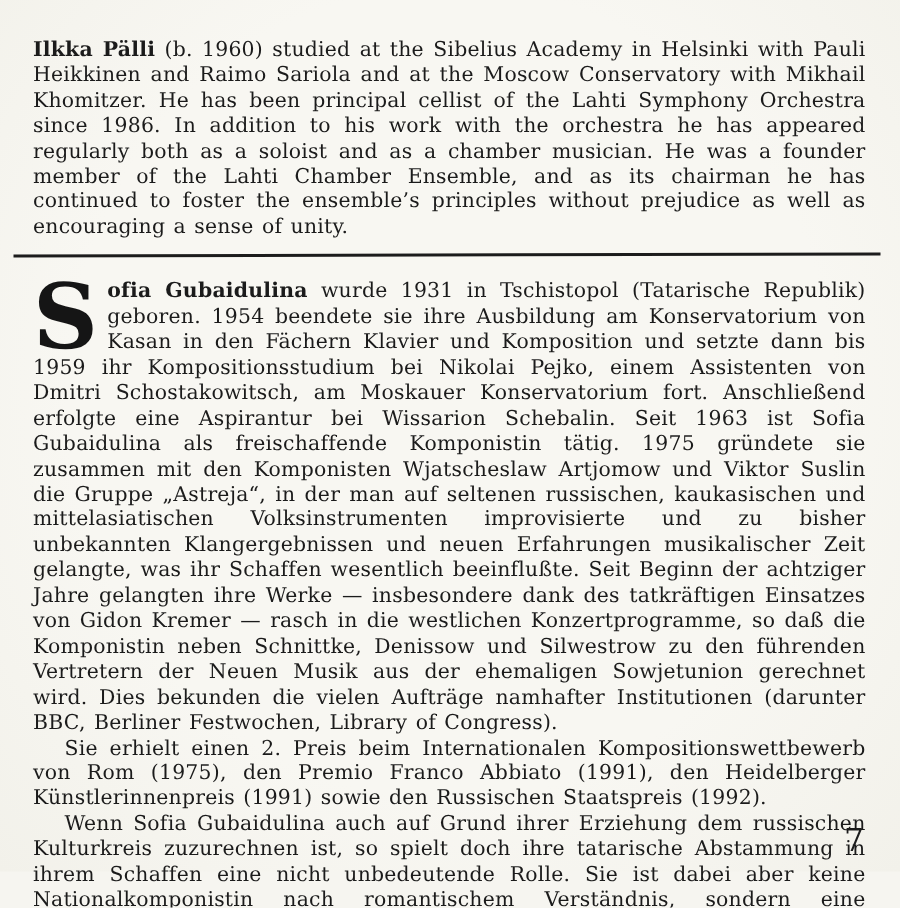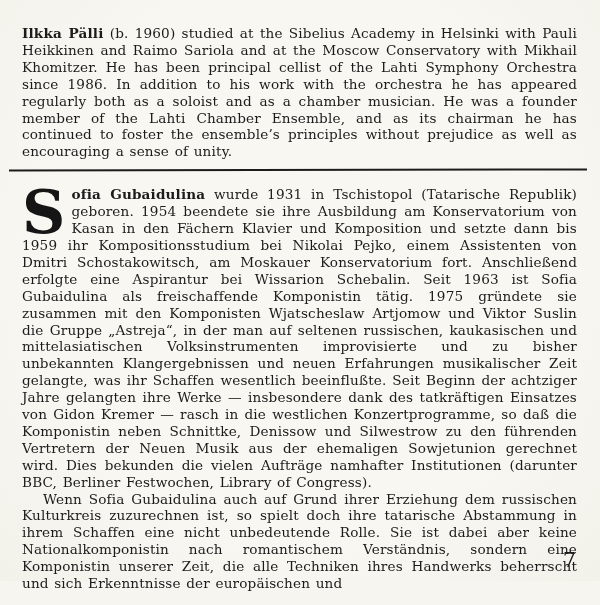--- a/index.html
+++ b/index.html
@@ -75,18 +75,19 @@
   <p class="bio">
     <span class="bold-lead">Ilkka Pälli</span><span> (b. 1960) studied at the Sibelius Academy in Helsinki with Pauli Heikkinen and Raimo Sariola and at the Moscow Conservatory with Mikhail Khomitzer. He has been principal cellist of the Lahti Symphony Orchestra since 1986. In addition to his work with the orchestra he has appeared regularly both as a soloist and as a chamber musician. He was a founder member of the Lahti Chamber Ensemble, and as its chairman he has continued to foster the ensemble’s principles without prejudice as well as encouraging a sense of unity.</span>
   </p>
 
   <div class="section-rule"></div>
 
   <p class="bio">
     <span class="drop-cap">S</span><span class="bold-lead">ofia Gubaidulina</span><span> wurde 1931 in Tschistopol (Tatarische Republik) geboren. 1954 beendete sie ihre Ausbildung am Konservatorium von Kasan in den Fächern Klavier und Komposition und setzte dann bis 1959 ihr Kompositionsstudium bei Nikolai Pejko, einem Assistenten von Dmitri Schostakowitsch, am Moskauer Konservatorium fort. Anschließend erfolgte eine Aspirantur bei Wissarion Schebalin. Seit 1963 ist Sofia Gubaidulina als freischaffende Komponistin tätig. 1975 gründete sie zusammen mit den Komponisten Wjatscheslaw Artjomow und Viktor Suslin die Gruppe „Astreja“, in der man auf seltenen russischen, kaukasischen und mittelasiatischen Volksinstrumenten improvisierte und zu bisher unbekannten Klangergebnissen und neuen Erfahrungen musikalischer Zeit gelangte, was ihr Schaffen wesentlich beeinflußte. Seit Beginn der achtziger Jahre gelangten ihre Werke — insbesondere dank des tatkräftigen Einsatzes von Gidon Kremer — rasch in die westlichen Konzertprogramme, so daß die Komponistin neben Schnittke, Denissow und Silwestrow zu den führenden Vertretern der Neuen Musik aus der ehemaligen Sowjetunion gerechnet wird. Dies bekunden die vielen Aufträge namhafter Institutionen (darunter BBC, Berliner Festwochen, Library of Congress).</span>
   </p>
 
+  <p class="bio indented">Sie erhielt einen 2. Preis beim Internationalen Kompositionswettbewerb von Rom (1975), den Premio Franco Abbiato (1991), den Heidelberger Künstlerinnenpreis (1991) sowie den Russischen Staatspreis (1992).</p>
 
   <p class="bio indented">Wenn Sofia Gubaidulina auch auf Grund ihrer Erziehung dem russischen Kulturkreis zuzurechnen ist, so spielt doch ihre tatarische Abstammung in ihrem Schaffen eine nicht unbedeutende Rolle. Sie ist dabei aber keine Nationalkomponistin nach romantischem Verständnis, sondern eine Komponistin unserer Zeit, die alle Techniken ihres Handwerks beherrscht und sich Erkenntnisse der europäischen und</p>
 
   <div class="page-number">7</div>
 
 </div>
 
 </body></html>

